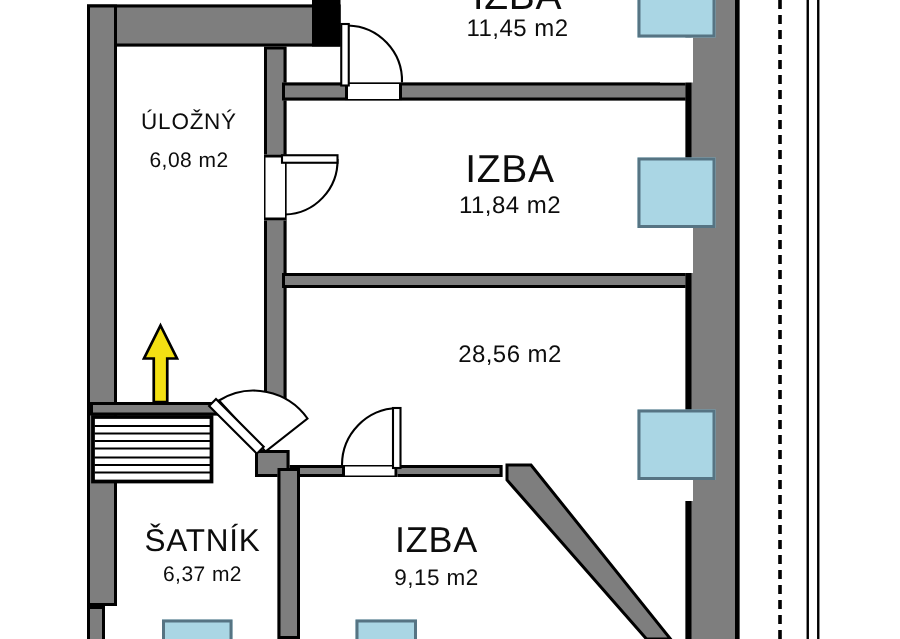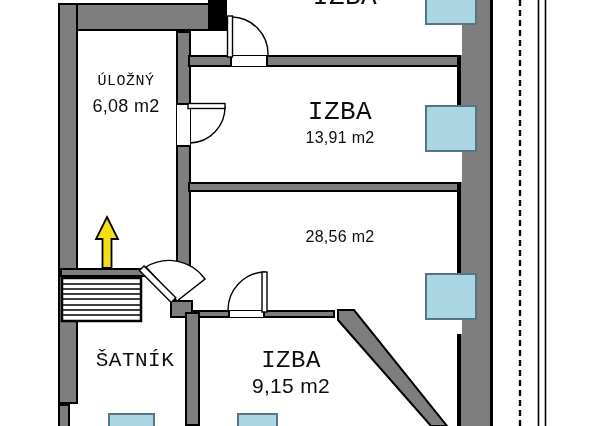--- a/index.html
+++ b/index.html
@@ -23,30 +23,30 @@
   }
   .gap-h{border-left-width:2px;border-right-width:2px;}
   .gap-v{border-top-width:2px;border-bottom-width:2px;}
   .recess{position:absolute;background:#fff;}
   .window{
     position:absolute;background:var(--window);
     border:2px solid var(--window_border);box-sizing:border-box;
   }
   svg.overlay{position:absolute;left:0;top:0;pointer-events:none;}
   .label{position:absolute;text-align:center;transform:translateX(-50%);white-space:nowrap;}
-  .label .rname{letter-spacing:0.5px;font-family:Liberation Mono, monospace;}
+  .label .rname{letter-spacing:0.5px;}
   .label .rarea{letter-spacing:0.3px;}
   .lab-big .rname{font-size:26px;line-height:26px;}
   .lab-big .rarea{font-size:16px;line-height:19px;margin-top:3px;}
   .lab-915 .rname{font-size:24px;line-height:25px;}
-  .lab-915 .rarea{font-size:21px;line-height:19px;margin-top:3px;}
+  .lab-915 .rarea{font-size:15px;line-height:19px;margin-top:3px;}
   .lab-satnik .rname{font-size:21px;line-height:23px;}
   .lab-satnik .rarea{font-size:14px;line-height:17px;margin-top:2px;}
   .lab-ulozny .rname,.lab-ulozny .rname2{font-size:15px;line-height:19px;}
-  .lab-ulozny .rarea{font-size:18px;line-height:17px;margin-top:7px;}
+  .lab-ulozny .rarea{font-size:14px;line-height:17px;margin-top:7px;}
 </style>
 </head>
 <body>
 
 <div id="plan">
 
   <div class="wall" style="left:58px;top:3px;width:169px;height:28px;"></div>
   <div class="blackcap" style="left:208px;top:0;width:19px;height:31px;"></div>
   <div class="wall" style="left:58px;top:3px;width:20px;height:401px;"></div>
   <div class="wall" style="left:58px;top:404px;width:12px;height:24px;"></div>
@@ -112,33 +112,35 @@
   <div class="window" style="left:108px;top:413px;width:47px;height:20px;"></div>
   <div class="window" style="left:237px;top:413px;width:41px;height:20px;"></div>
 
   <div class="label lab-ulozny" style="left:126px;top:72px;">
     <div class="rname">ÚLOŽNÝ</div>
     <div class="rarea">6,08 m2</div>
   </div>
 
   <div class="label lab-big" style="left:345px;top:-16px;">
     <div class="rname">IZBA</div>
+    <div class="rarea" style="margin-top:0;">11,45 m2</div>
   </div>
 
   <div class="label lab-big" style="left:340px;top:99px;">
     <div class="rname">IZBA</div>
-    <div class="rarea">13,91 m2</div>
+    <div class="rarea">11,84 m2</div>
   </div>
 
   <div class="label lab-big" style="left:340px;top:224px;">
     <div class="rarea">28,56 m2</div>
   </div>
 
   <div class="label lab-satnik" style="left:135px;top:349px;">
     <div class="rname">ŠATNÍK</div>
+    <div class="rarea">6,37 m2</div>
   </div>
 
   <div class="label lab-915" style="left:291px;top:348px;">
     <div class="rname">IZBA</div>
     <div class="rarea">9,15 m2</div>
   </div>
 
 </div>
 
 </body></html>

